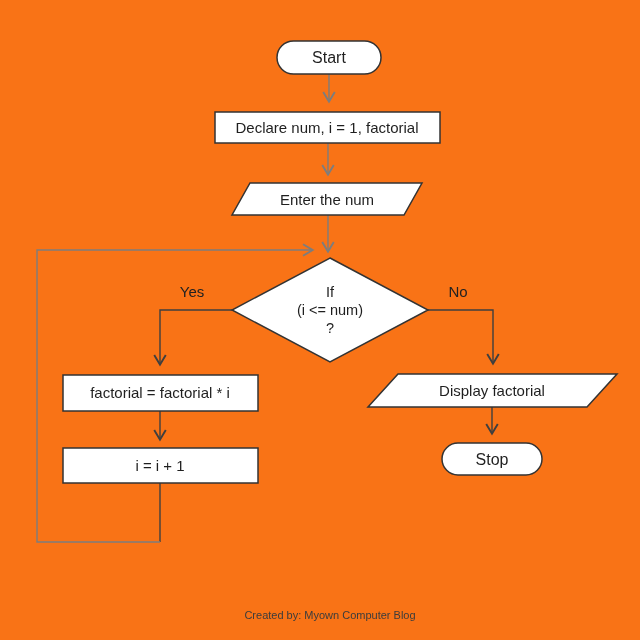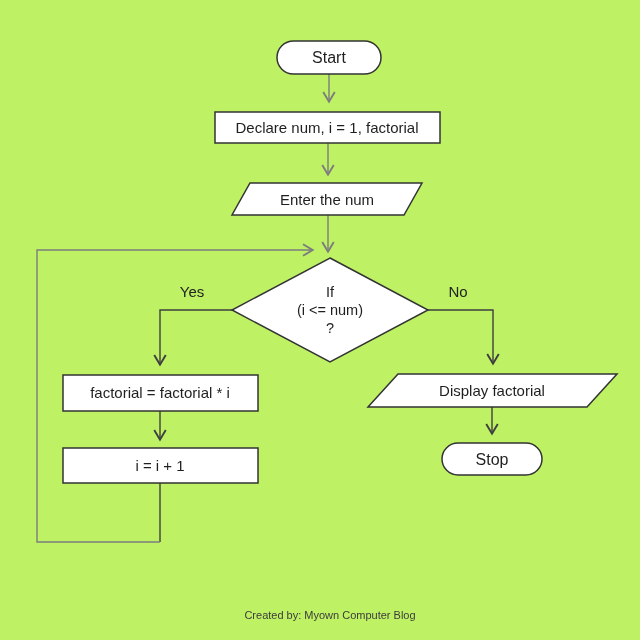--- a/index.html
+++ b/index.html
@@ -4,21 +4,21 @@
 <style>
   html, body {
     margin: 0;
     padding: 0;
     background: #ffffff;
   }
   .canvas {
     position: relative;
     width: 640px;
     height: 640px;
-    background: #bef264;
+    background: #f97316;
     font-family: "Liberation Sans", sans-serif;
     overflow: hidden;
   }
   svg { display: block; }
   .shape {
     fill: #ffffff;
     stroke: #333333;
     stroke-width: 1.5;
   }
   .conn {

